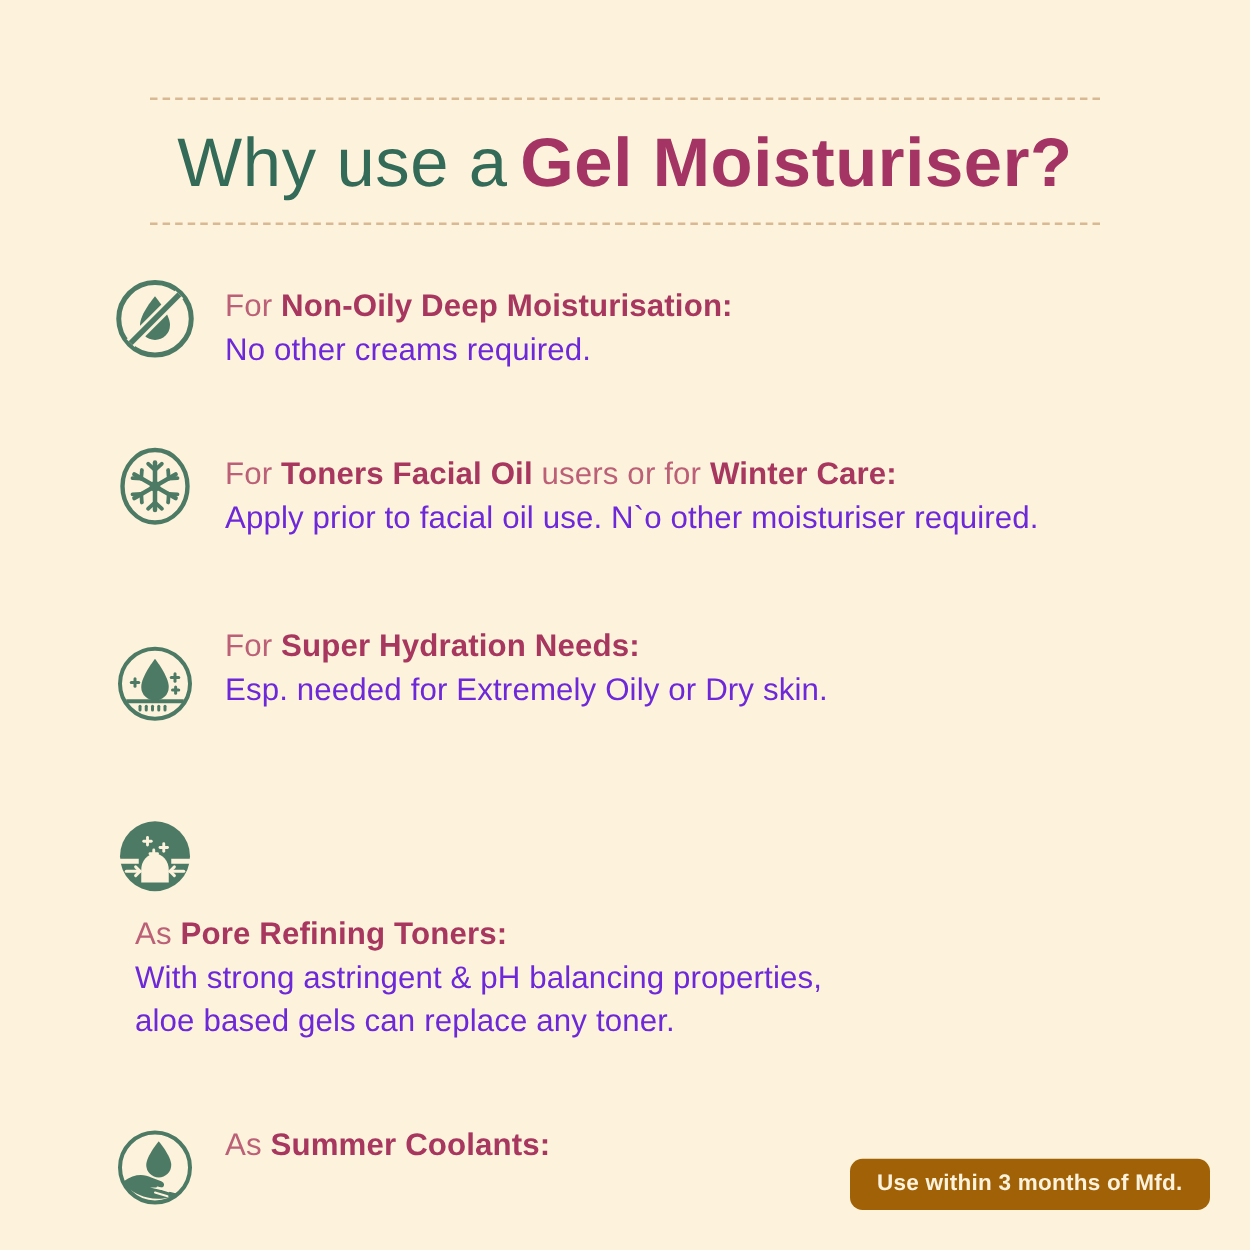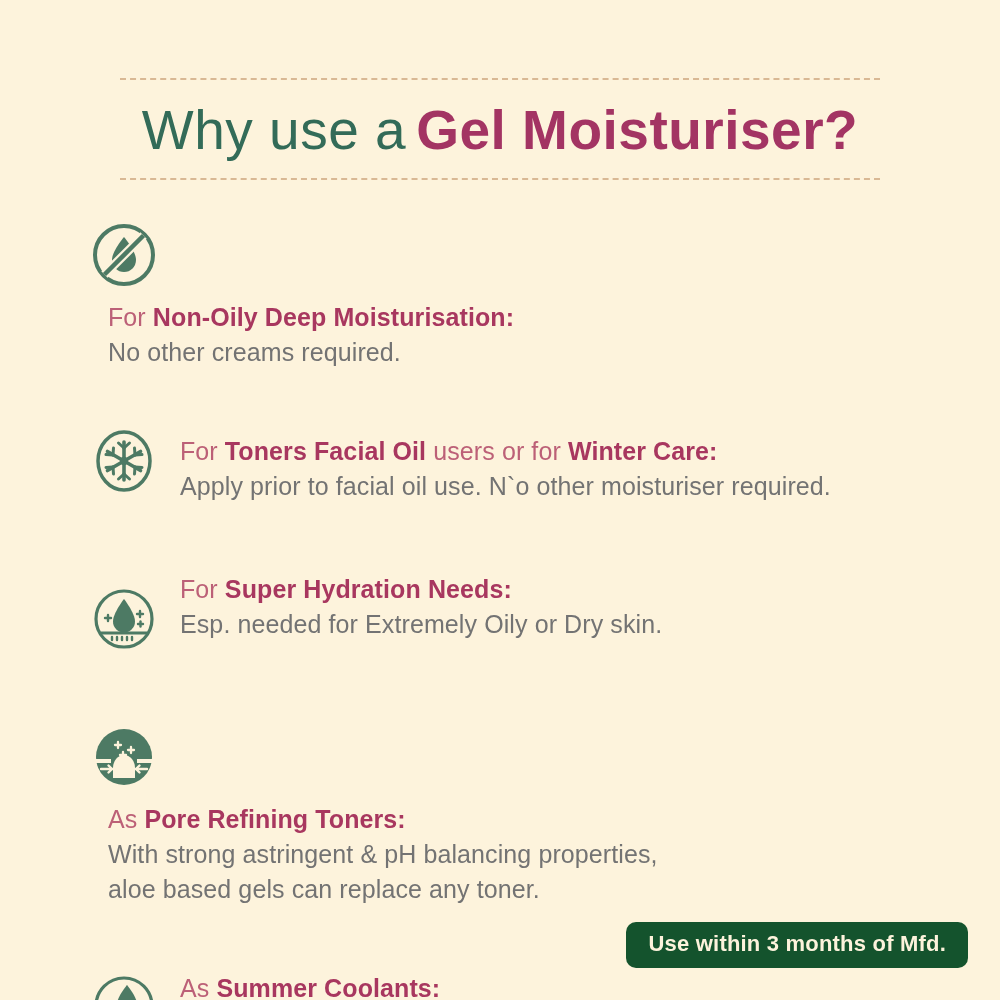--- a/index.html
+++ b/index.html
@@ -88,42 +88,42 @@
     line-height: 35px;
     color: #bc6077;
     white-space: nowrap;
     letter-spacing: 0.1px;
   }
   .line .b {
     font-weight: 700;
     color: #a8375f;
   }
   .line.sub {
-    color: #737373;
-  }
-
-  
-  .row-1 { margin-top: 0px; flex-direction: column; }
+    color: #6d28d9;
+  }
+
+  
+  .row-1 { margin-top: 0px; }
   .row-2 { margin-top: 58px; }
   .row-3 { margin-top: 62px; }
   .row-4 { margin-top: 52px; flex-direction: column; }
   .row-5 { margin-top: 58px; text-align: center; }
 
   .row-3 .icon-wrap { padding-top: 20px; }
   .row-4 .icon-wrap { padding-top: 14px; }
   .row-5 .icon-wrap { padding-top: 8px; }
 
   
   .badge {
     position: absolute;
     right: 32px;
     bottom: 32px;
-    background: #14532d;
+    background: #a16207;
     color: #fdf3dc;
-    font-size: 22px;
+    font-size: 18px;
     font-weight: 700;
     letter-spacing: 0.2px;
     padding: 9px 22px 11px 22px;
     border-radius: 10px;
     white-space: nowrap;
   }
 </style>
 </head>
 <body>
 

